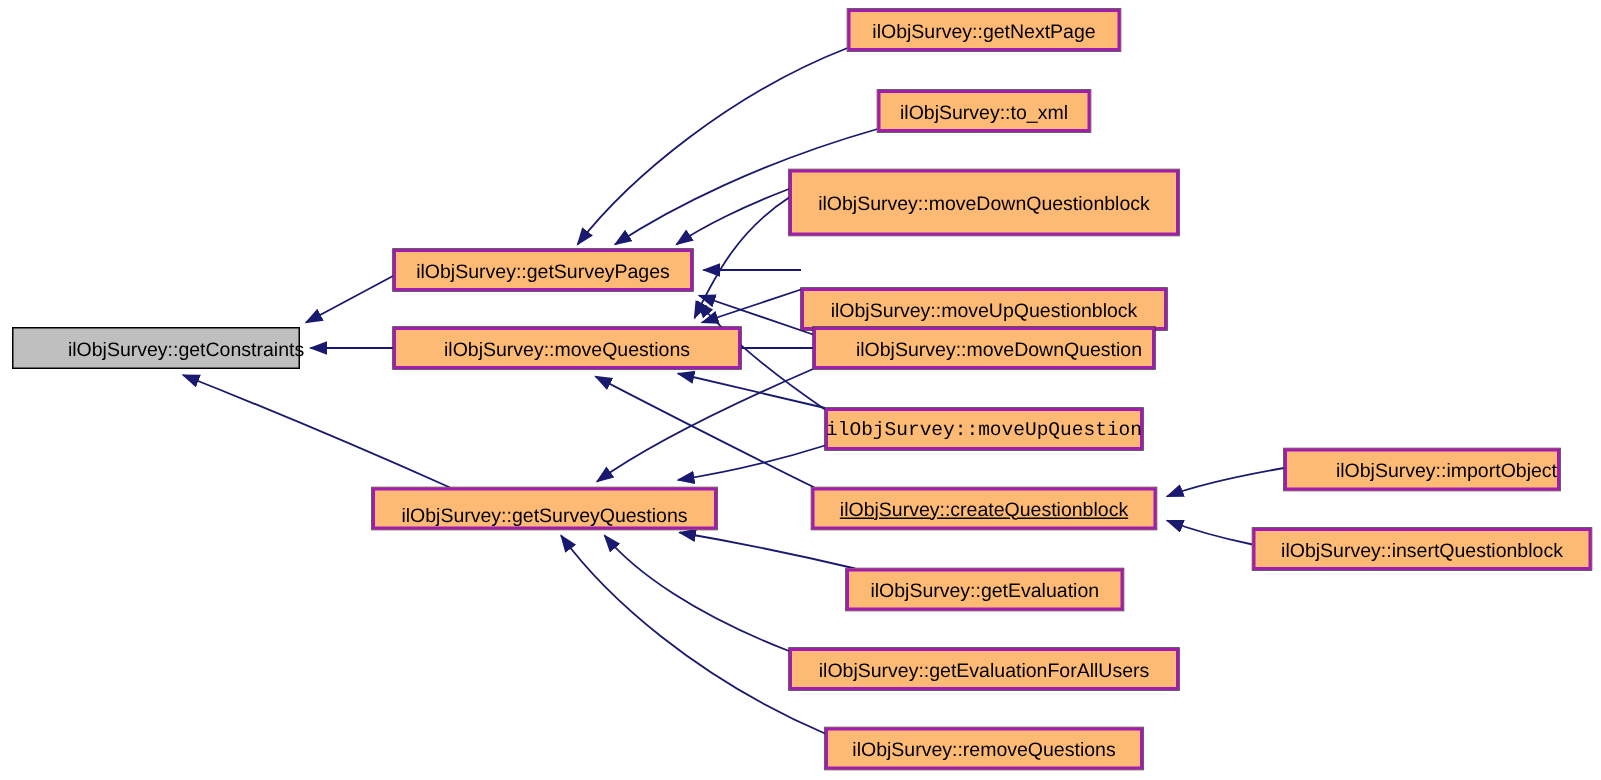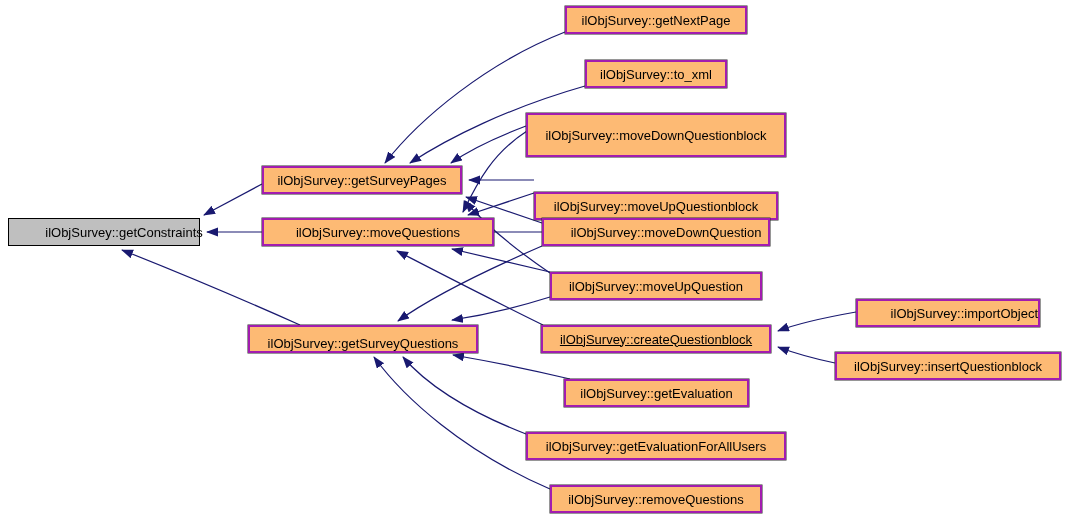--- a/index.html
+++ b/index.html
@@ -70,21 +70,21 @@
     </div>
     <div class="node" style="left: 526px; top: 113px; width: 260px; height: 44px;">
       <span>ilObjSurvey::moveDownQuestionblock</span>
     </div>
     <div class="node" style="left: 534px; top: 166px; width: 244px; height: 28px; margin-top: 26px;">
       <span>ilObjSurvey::moveUpQuestionblock</span>
     </div>
     <div class="node" style="left: 542px; top: 218px; width: 228px; height: 28px; padding-left: 20px;">
       <span>ilObjSurvey::moveDownQuestion</span>
     </div>
-    <div class="node" style="left: 550px; top: 272px; width: 212px; height: 28px;">
+    <div class="node" style="left: 550px; top: 272px; width: 212px; height: 28px; font-family: Liberation Mono, monospace;">
       <span>ilObjSurvey::moveUpQuestion</span>
     </div>
     <div class="node" style="left: 541px; top: 325px; width: 230px; height: 28px; text-decoration: underline;">
       <span>ilObjSurvey::createQuestionblock</span>
     </div>
     <div class="node" style="left: 564px; top: 379px; width: 185px; height: 28px;">
       <span>ilObjSurvey::getEvaluation</span>
     </div>
     <div class="node" style="left: 526px; top: 432px; width: 260px; height: 28px;">
       <span>ilObjSurvey::getEvaluationForAllUsers</span>

